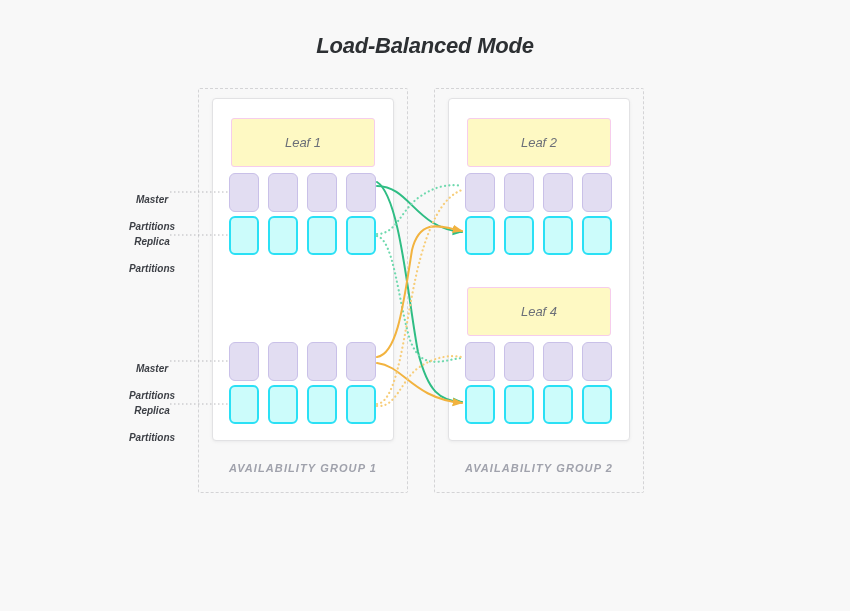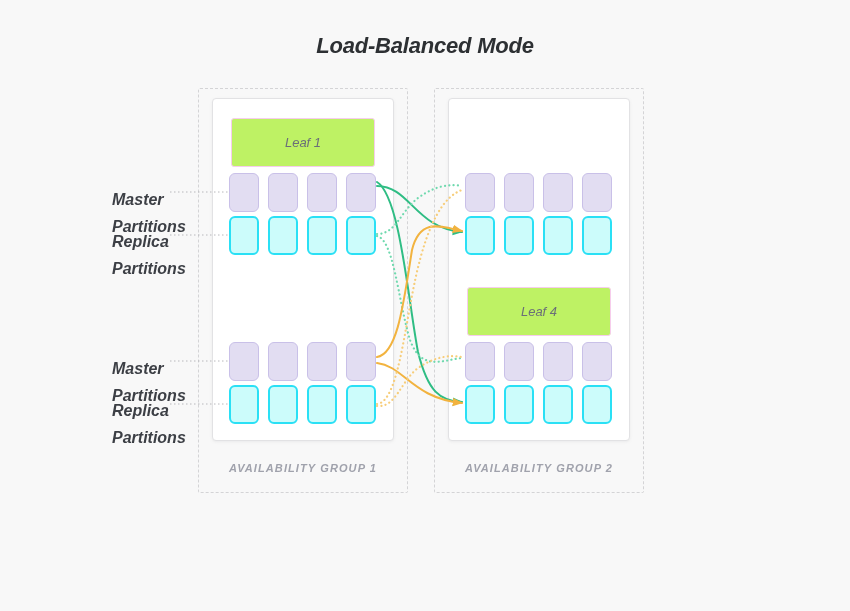--- a/index.html
+++ b/index.html
@@ -63,21 +63,21 @@
     background: #ffffff;
     border: 1px solid #e2e2e4;
     border-radius: 4px;
     box-sizing: border-box;
     box-shadow: 0 1px 3px rgba(120,120,130,0.10);
   }
 
   
   .leaf {
     position: absolute;
-    background: #bef264;
+    background: #fef9c3;
     border: 1px solid #f6cdec;
     border-radius: 3px;
     box-sizing: border-box;
     display: flex;
     align-items: center;
     justify-content: center;
     font-size: 13px;
     color: #6b6f78;
   }
 
@@ -94,25 +94,25 @@
     border: 1.5px solid #c9c0e8;
   }
   .part.replica {
     background: #ccfcfb;
     border: 2px solid #2ae0f5;
   }
 
   
   .side-label {
     position: absolute;
-    font-size: 16px;
+    font-size: 10px;
     font-weight: bold;
     line-height: 13.5px;
     color: #3c3f45;
-    text-align: left;
+    text-align: center;
     white-space: pre-line;
   }
 
   
   #wires, #leaders {
     position: absolute;
     left: 0; top: 0;
     width: 850px;
     height: 611px;
     pointer-events: none;
@@ -153,20 +153,23 @@
   <div class="part replica" style="left:268px; top:385px;"></div>
   <div class="part replica" style="left:307px; top:385px;"></div>
   <div class="part replica" style="left:346px; top:385px;"></div>
 
   <div class="ag-wrap" style="left:434px; top:88px; width:210px; height:405px;">
     <div class="ag-label">AVAILABILITY GROUP 2</div>
   </div>
 
   <div class="panel" style="left:448px; top:98px; width:182px; height:343px;"></div>
 
+  <div class="leaf" style="left:467px; top:118px; width:144px; height:49px;">
+    <span>Leaf 2</span>
+  </div>
   <div class="part master" style="left:465px; top:173px;"></div>
   <div class="part master" style="left:504px; top:173px;"></div>
   <div class="part master" style="left:543px; top:173px;"></div>
   <div class="part master" style="left:582px; top:173px;"></div>
   <div class="part replica" style="left:465px; top:216px;"></div>
   <div class="part replica" style="left:504px; top:216px;"></div>
   <div class="part replica" style="left:543px; top:216px;"></div>
   <div class="part replica" style="left:582px; top:216px;"></div>
 
   <div class="leaf" style="left:467px; top:287px; width:144px; height:49px;">

